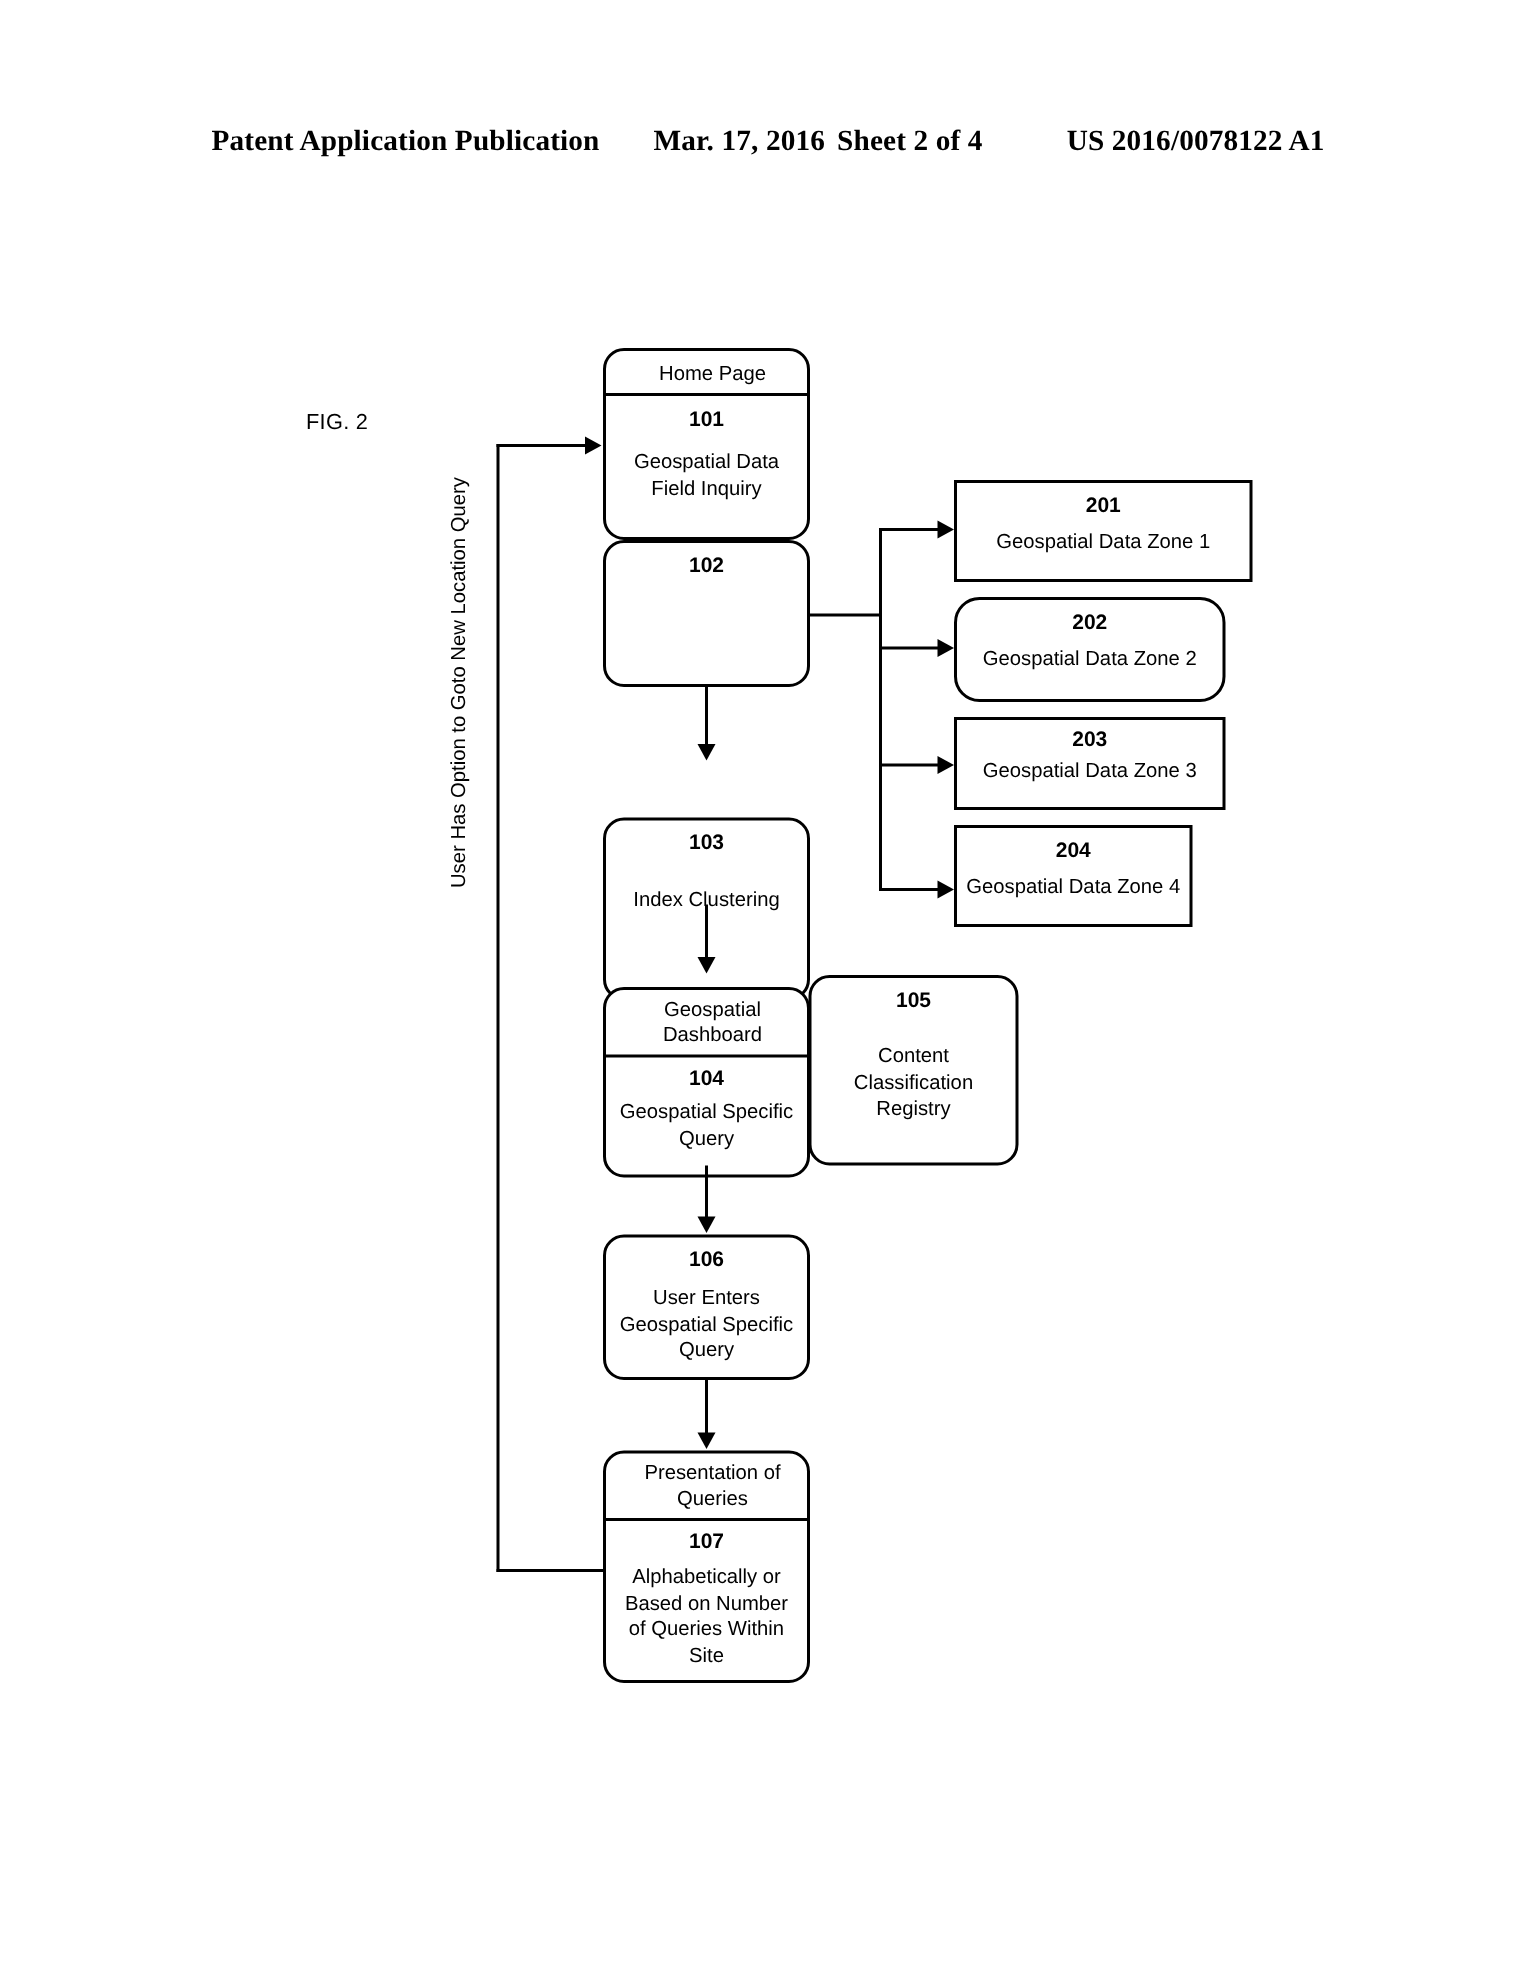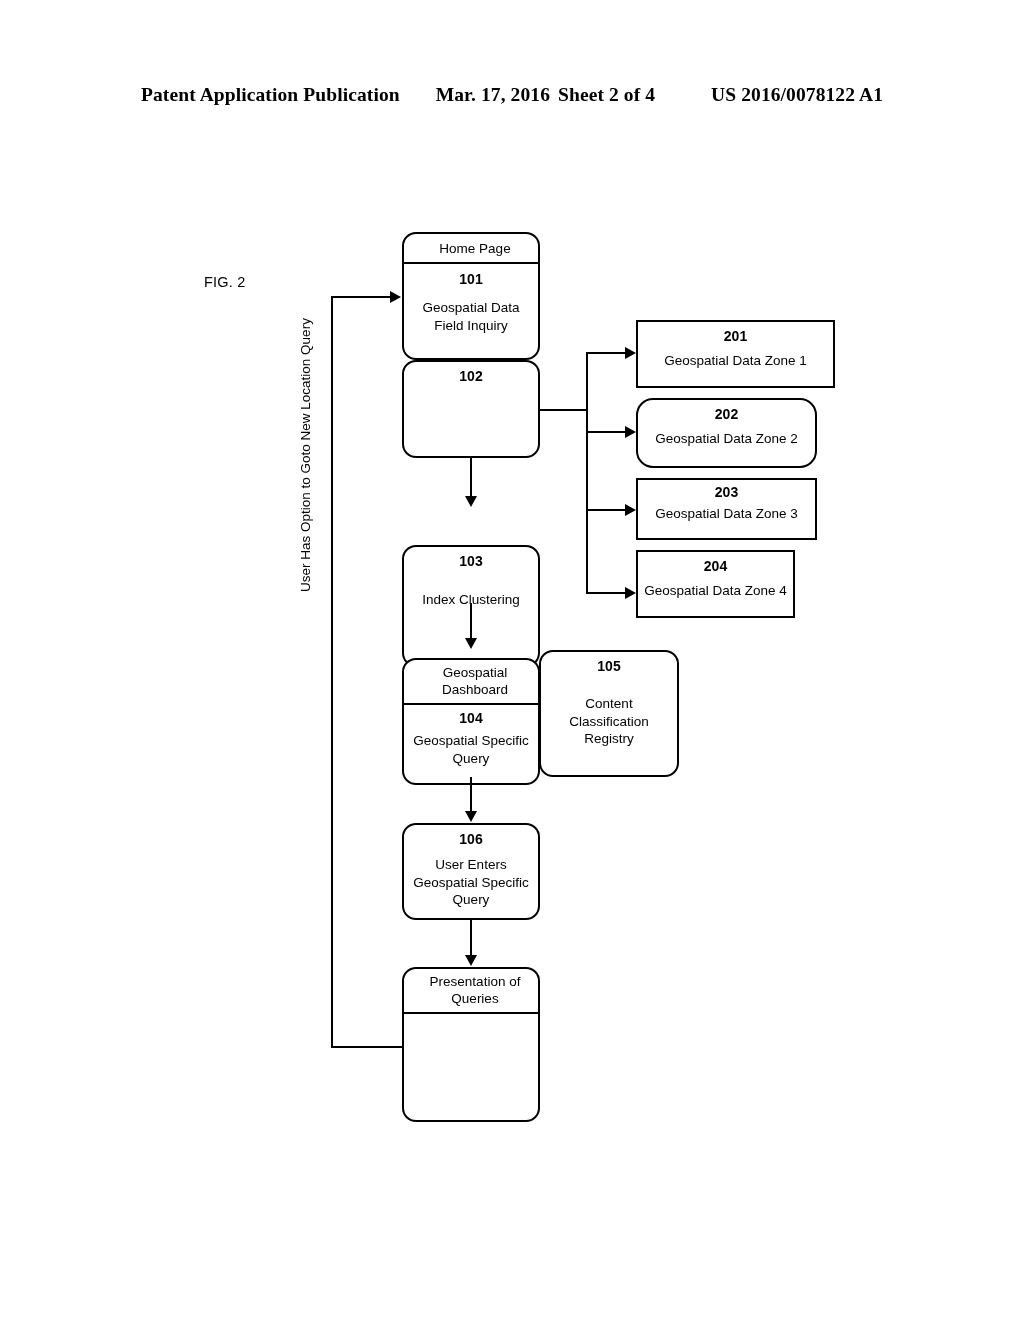--- a/index.html
+++ b/index.html
@@ -184,20 +184,27 @@
     <div class="box-num">106</div>
     <div class="box-text" style="margin-top:8px;">User Enters
 Geospatial Specific
 Query</div>
   </div>
 </div>
 
 <div class="fbox rounded" style="left:402px; top:967px; width:138px; height:155px;">
   <div class="box-head" style="padding-top:4px;">Presentation of
 Queries</div>
+  <div class="box-body" style="padding-top:5px;">
+    <div class="box-num">107</div>
+    <div class="box-text" style="margin-top:6px;">Alphabetically or
+Based on Number
+of Queries Within
+Site</div>
+  </div>
 </div>
 
 <div class="fbox sharp zonebox" style="left:636px; top:320px; width:199px; height:68px;">
   <div class="box-body">
     <div class="box-num">201</div>
     <div class="box-text">Geospatial Data Zone 1</div>
   </div>
 </div>
 
 <div class="fbox sharp zonebox" style="left:636px; top:398px; width:181px; height:70px;border-radius:17px;">

